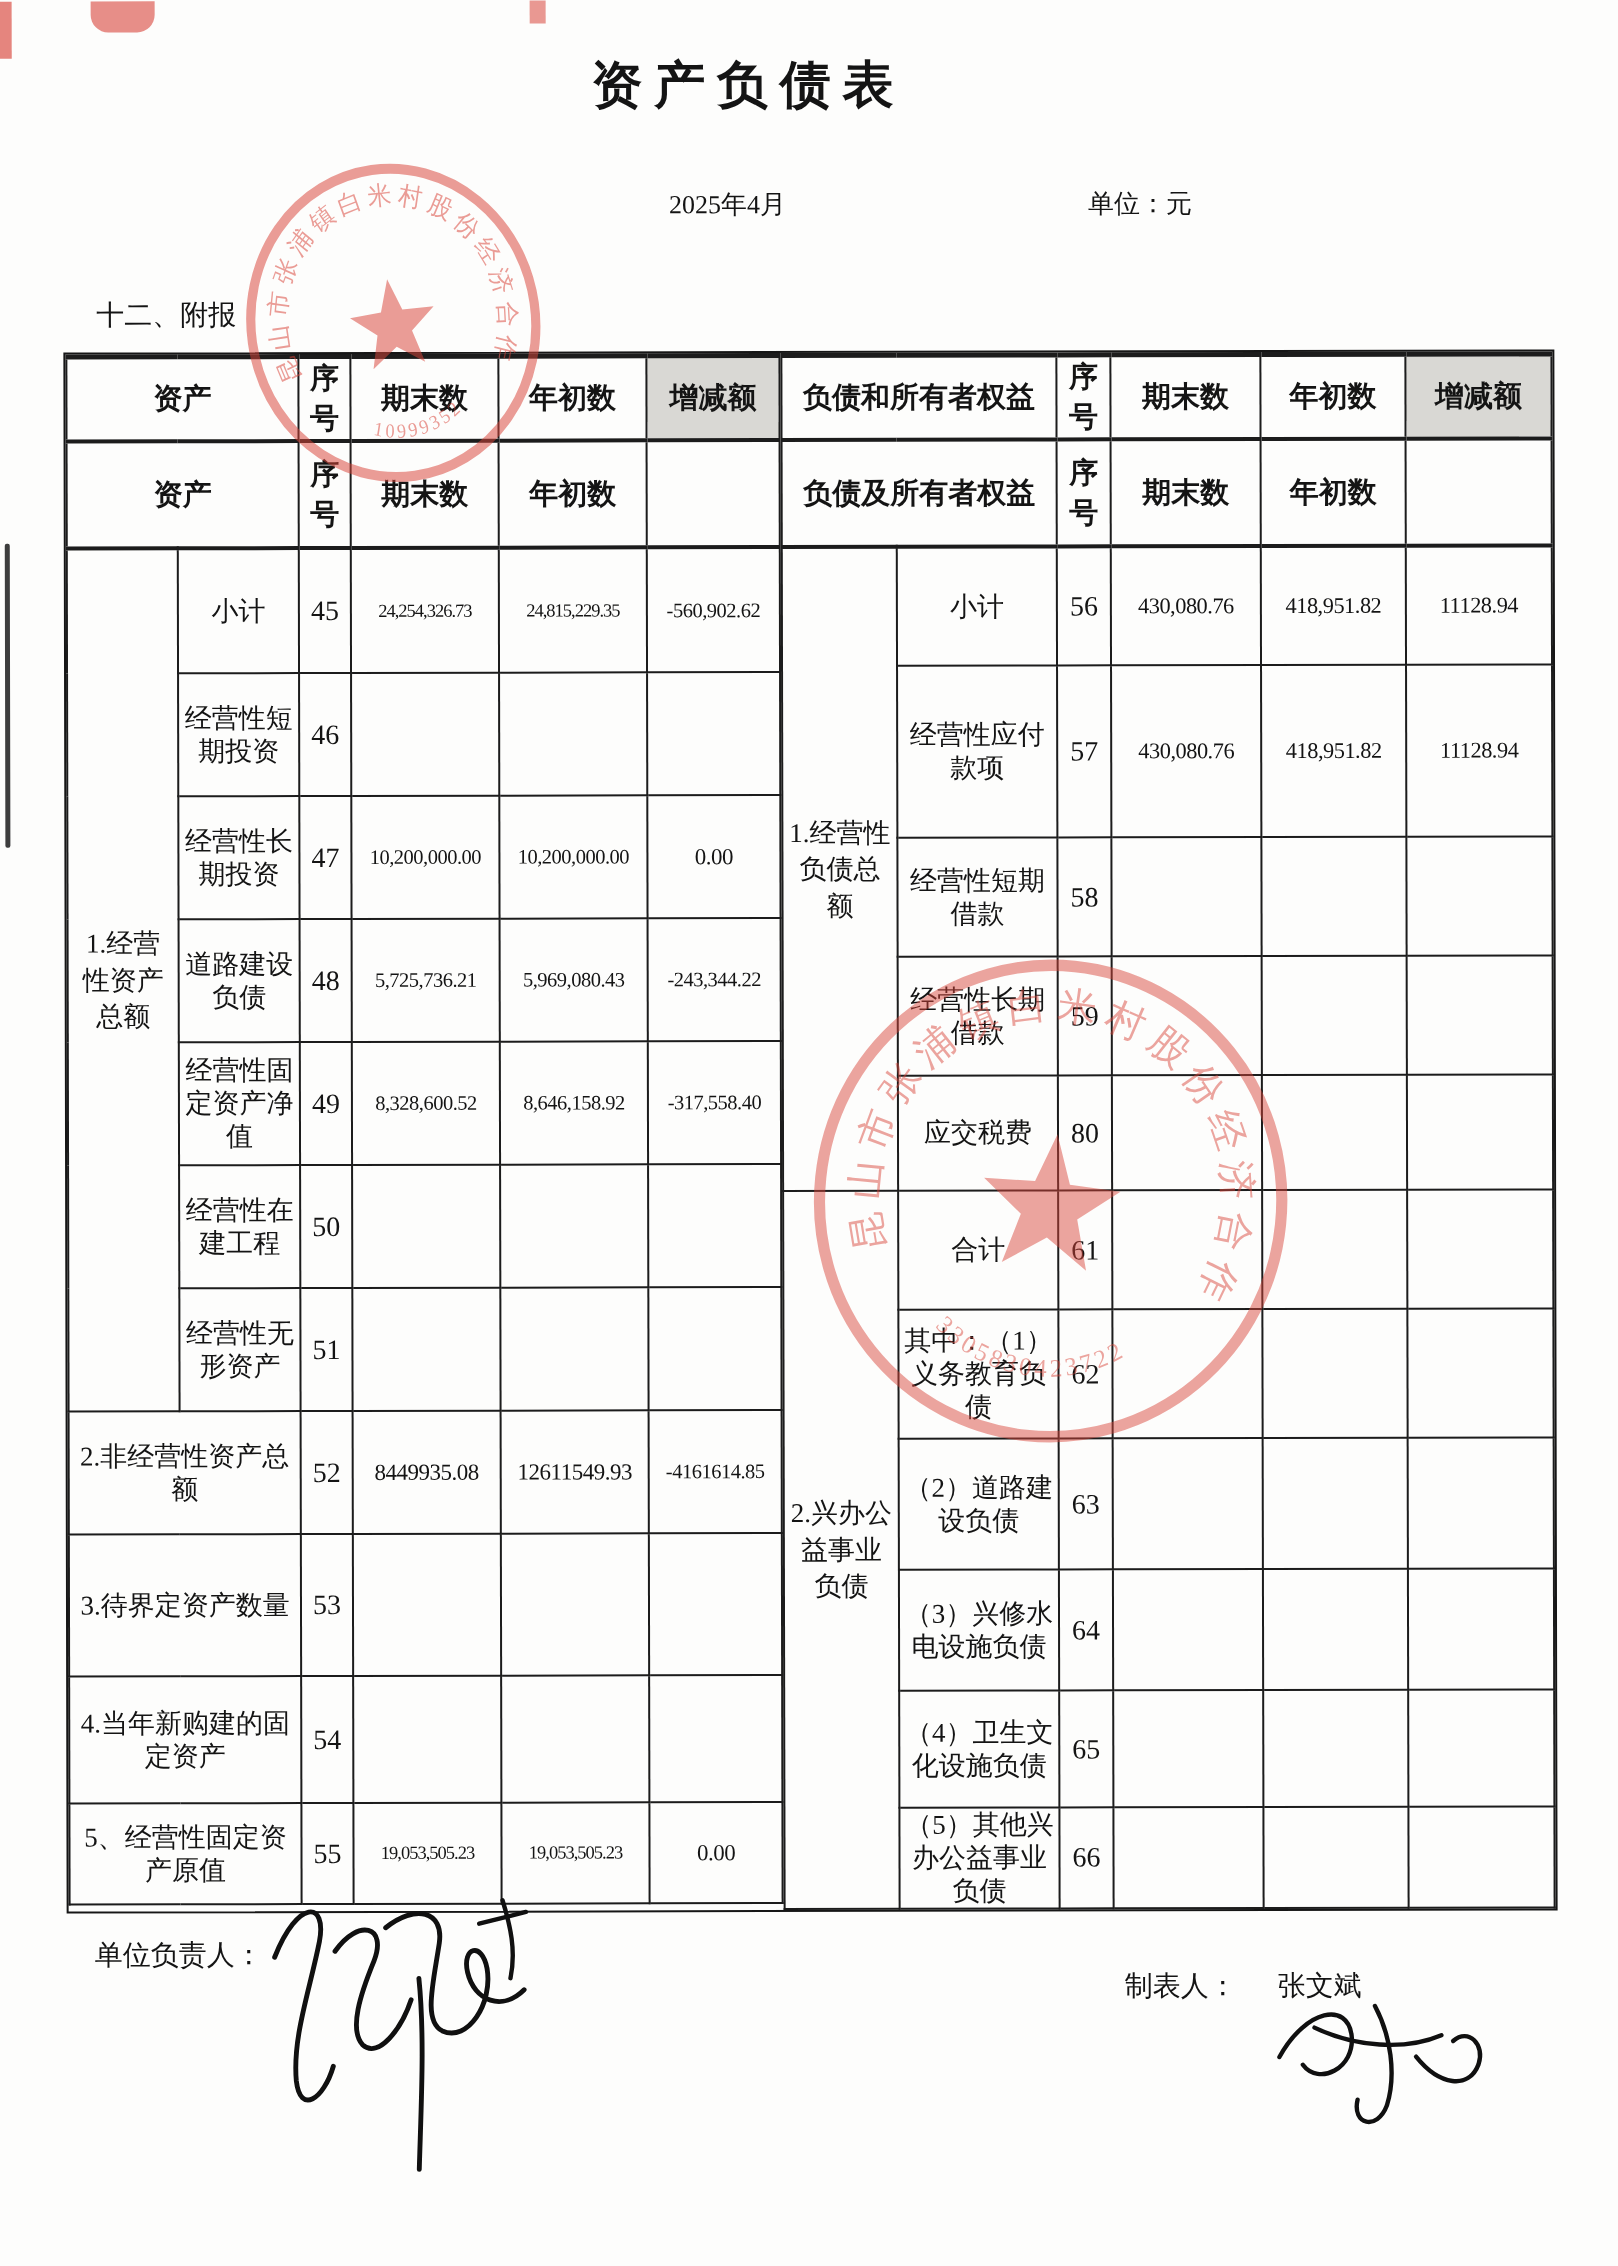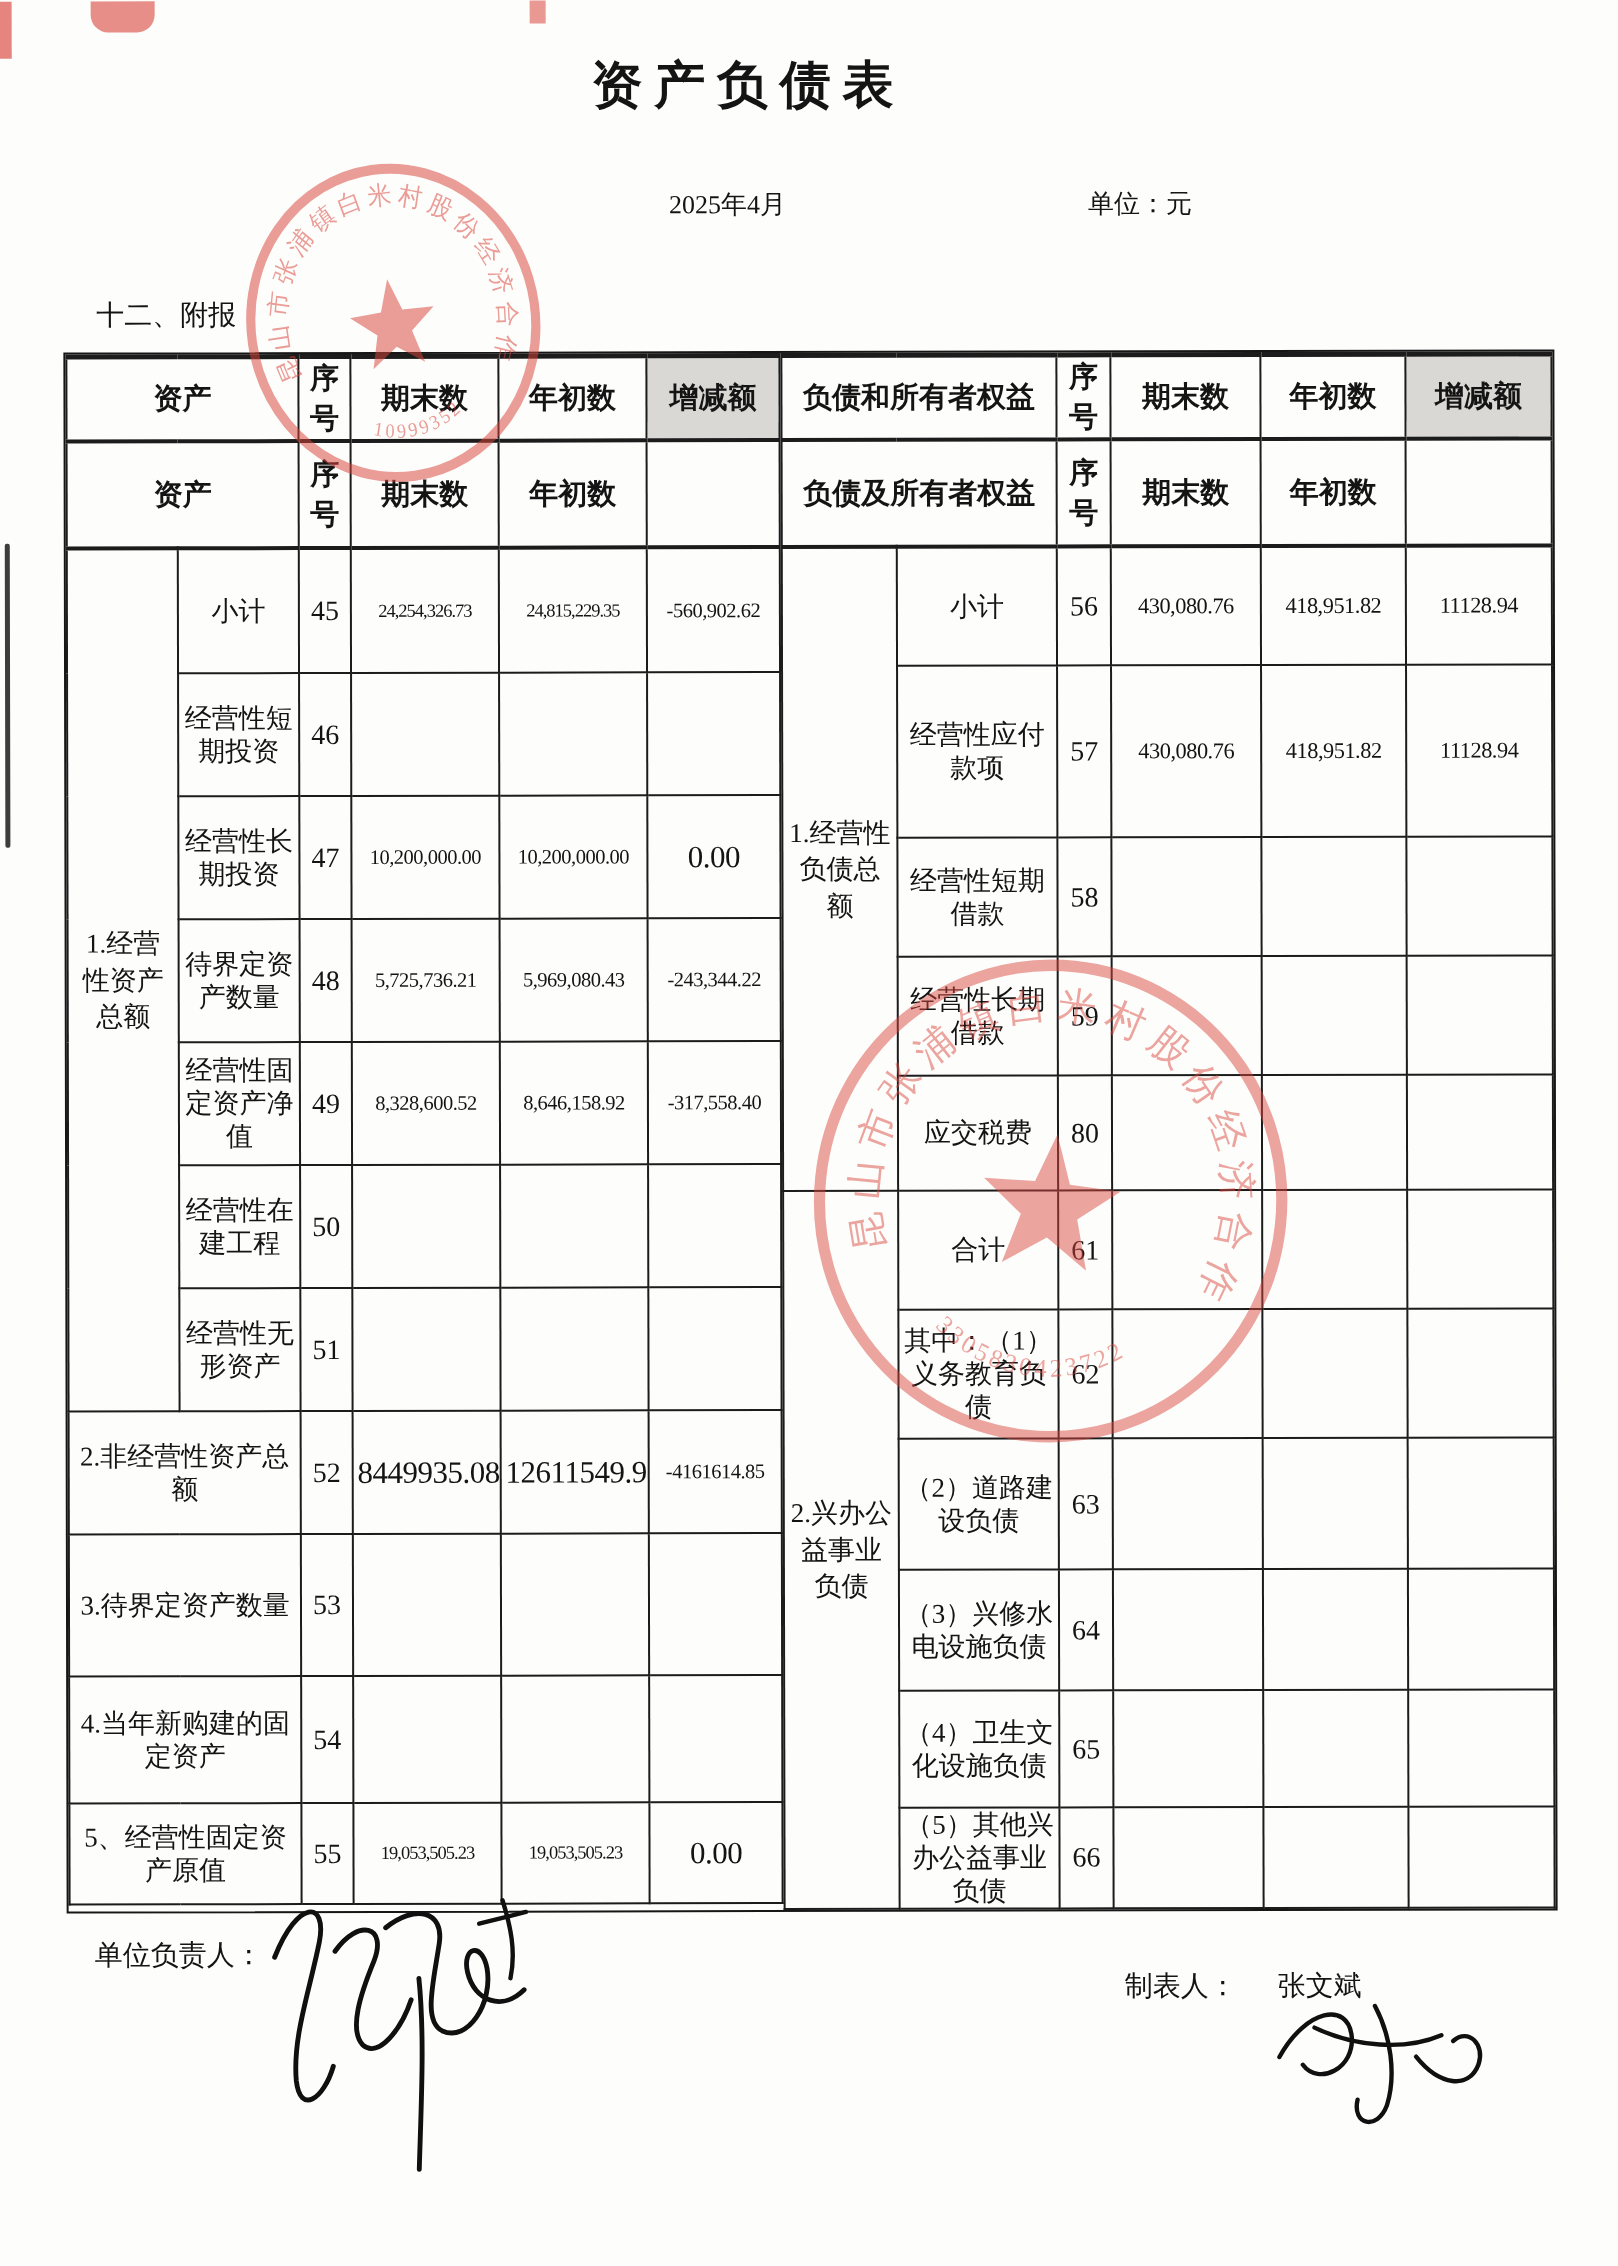--- a/index.html
+++ b/index.html
@@ -32,21 +32,21 @@
     border:2.9px solid #1c1c1c;padding:0 3.9px;text-align:center;vertical-align:middle;
     overflow:hidden;
   }
   table.t tr.h1 td{border-top-width:5.9px;border-bottom-width:4.9px;font-size:29px;font-weight:600;}
   table.t tr.h2 td{border-bottom-width:4.9px;font-size:29px;font-weight:600;}
   td.shade{background:#d9d8d4;}
   td.grp{font-size:27px;line-height:1.35;font-weight:500;}
   td.lbl{font-size:27px;line-height:1.22;font-weight:500;}
   td.seq{font-size:28px;font-weight:500;}
   td.num{font-size:20.5px;letter-spacing:-0.5px;text-align:right;padding-right:6.8px;font-weight:500;}
-  td.num.ctr{text-align:center;padding-right:3.9px;font-size:31px;}
+  td.num.ctr{text-align:center;padding-right:3.9px;font-size:23px;}
   td.num.sm{font-size:18.5px;letter-spacing:-1px;}
   td.num.big{font-size:22.4px;}
   td.left-al{text-align:left;padding-left:7.8px;}
   
   .manager-label{position:absolute;left:93px;top:1935px;font-size:28px;font-weight:500;}
   .preparer{position:absolute;left:1123px;top:1935px;font-size:28px;font-weight:500;margin-top:33px;}
   .preparer .name{margin-left:41px;}
   .sig{position:absolute;}
   .sig path{stroke:#101010;fill:none;stroke-linecap:round;stroke-linejoin:round;}
   
@@ -108,21 +108,21 @@
         <td class="num"></td>
       </tr>
       <tr style="height:123px">
         <td class="lbl">经营性长期投资</td>
         <td class="seq">47</td>
         <td class="num">10,200,000.00</td>
         <td class="num">10,200,000.00</td>
         <td class="num ctr">0.00</td>
       </tr>
       <tr style="height:123px">
-        <td class="lbl">待界定资产数量</td>
+        <td class="lbl">道路建设负债</td>
         <td class="seq">48</td>
         <td class="num">5,725,736.21</td>
         <td class="num">5,969,080.43</td>
         <td class="num">-243,344.22</td>
       </tr>
       <tr style="height:123px">
         <td class="lbl">经营性固定资产净值</td>
         <td class="seq">49</td>
         <td class="num">8,328,600.52</td>
         <td class="num">8,646,158.92</td>

